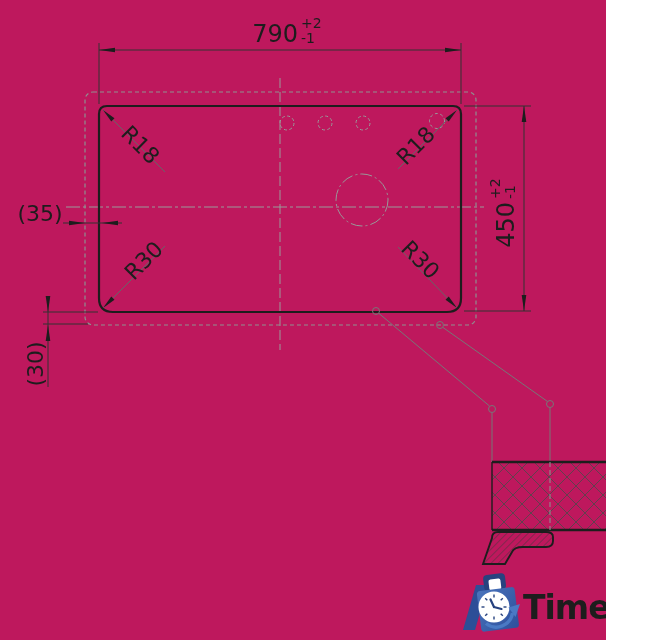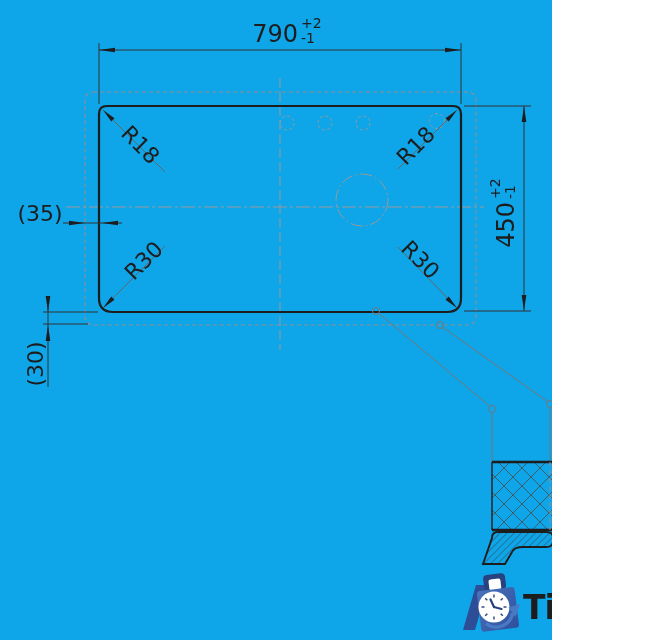--- a/index.html
+++ b/index.html
@@ -1,16 +1,16 @@
 <!DOCTYPE html>
 <html><head>
 <meta charset="utf-8">
 <style>
   html,body{margin:0;padding:0;background:#ffffff;}
-  .stage{position:relative;width:552px;height:640px;background:#0ea5e9;overflow:hidden;
+  .stage{position:relative;width:606px;height:640px;background:#be185d;overflow:hidden;
          font-family:"DejaVu Sans","Liberation Sans",sans-serif;}
   svg text{font-family:"DejaVu Sans","Liberation Sans",sans-serif;fill:#1d1d1d;}
   .dim-main{font-size:24px;}
   .dim-tol{font-size:14px;}
   .dim-paren{font-size:22px;}
   .rad-label{font-size:22px;}
   .logo-text{font-size:33px;font-weight:bold;letter-spacing:-1px;}
 </style>
 </head>
 <body>

